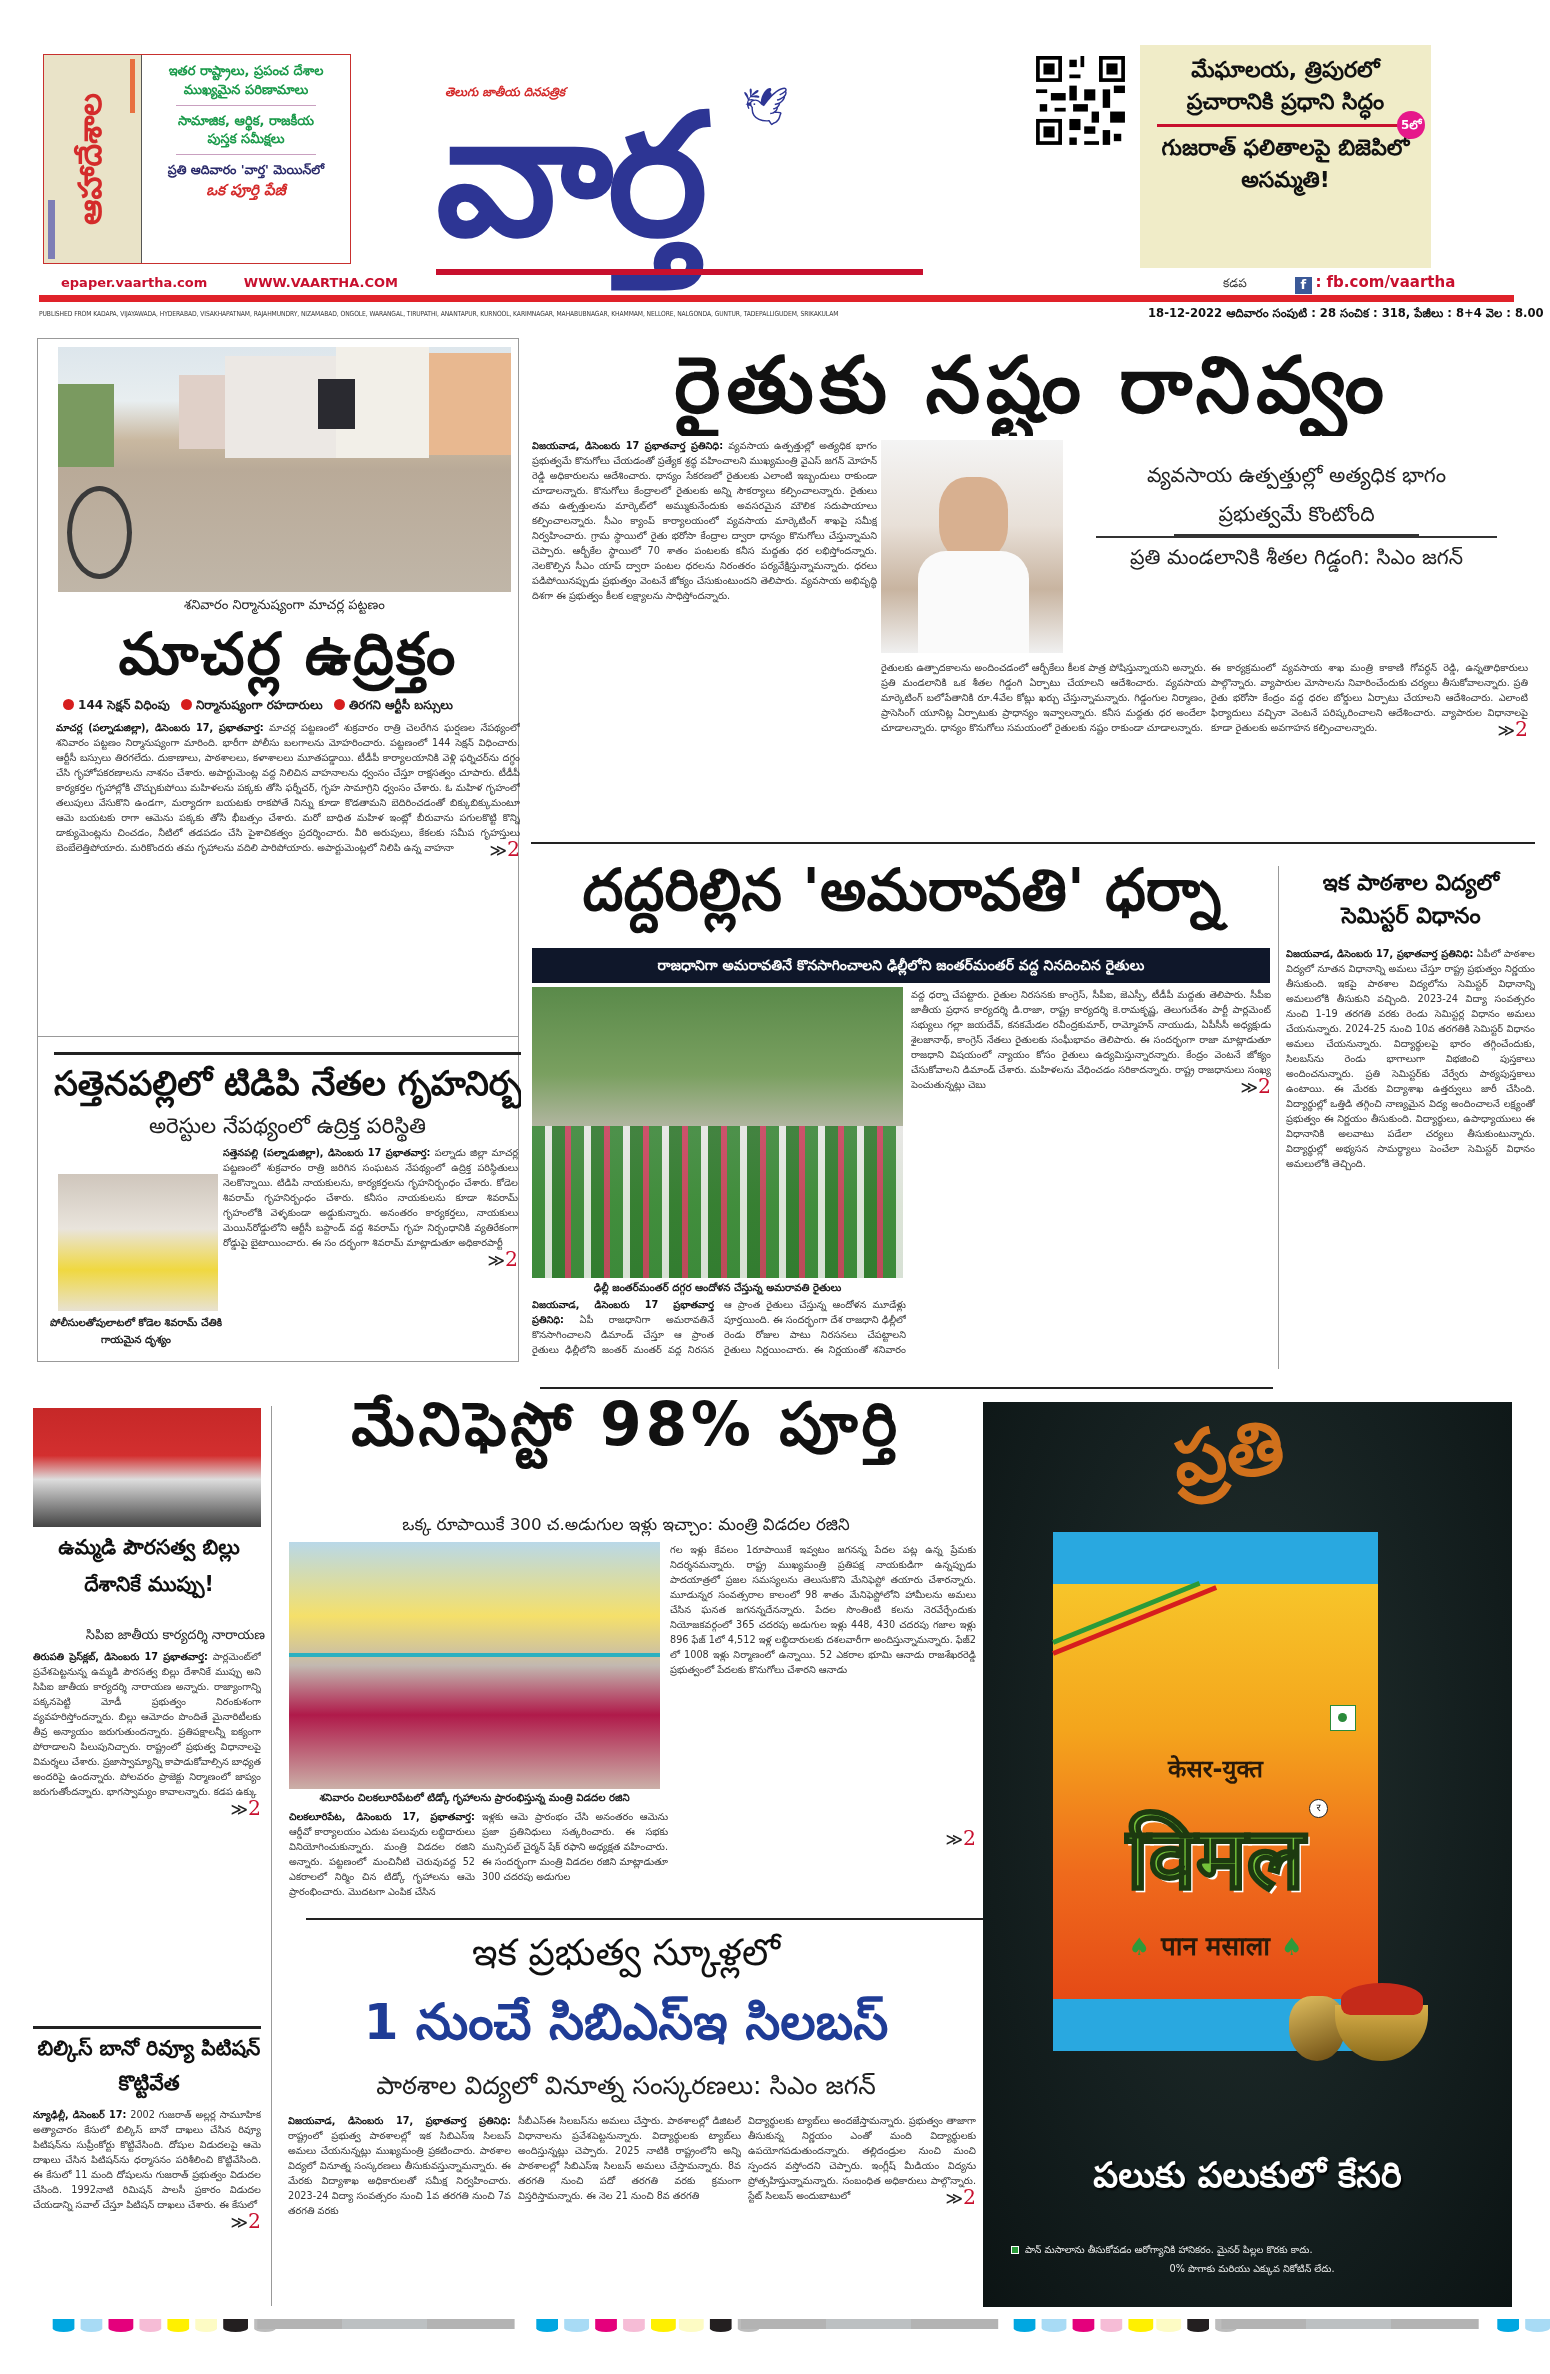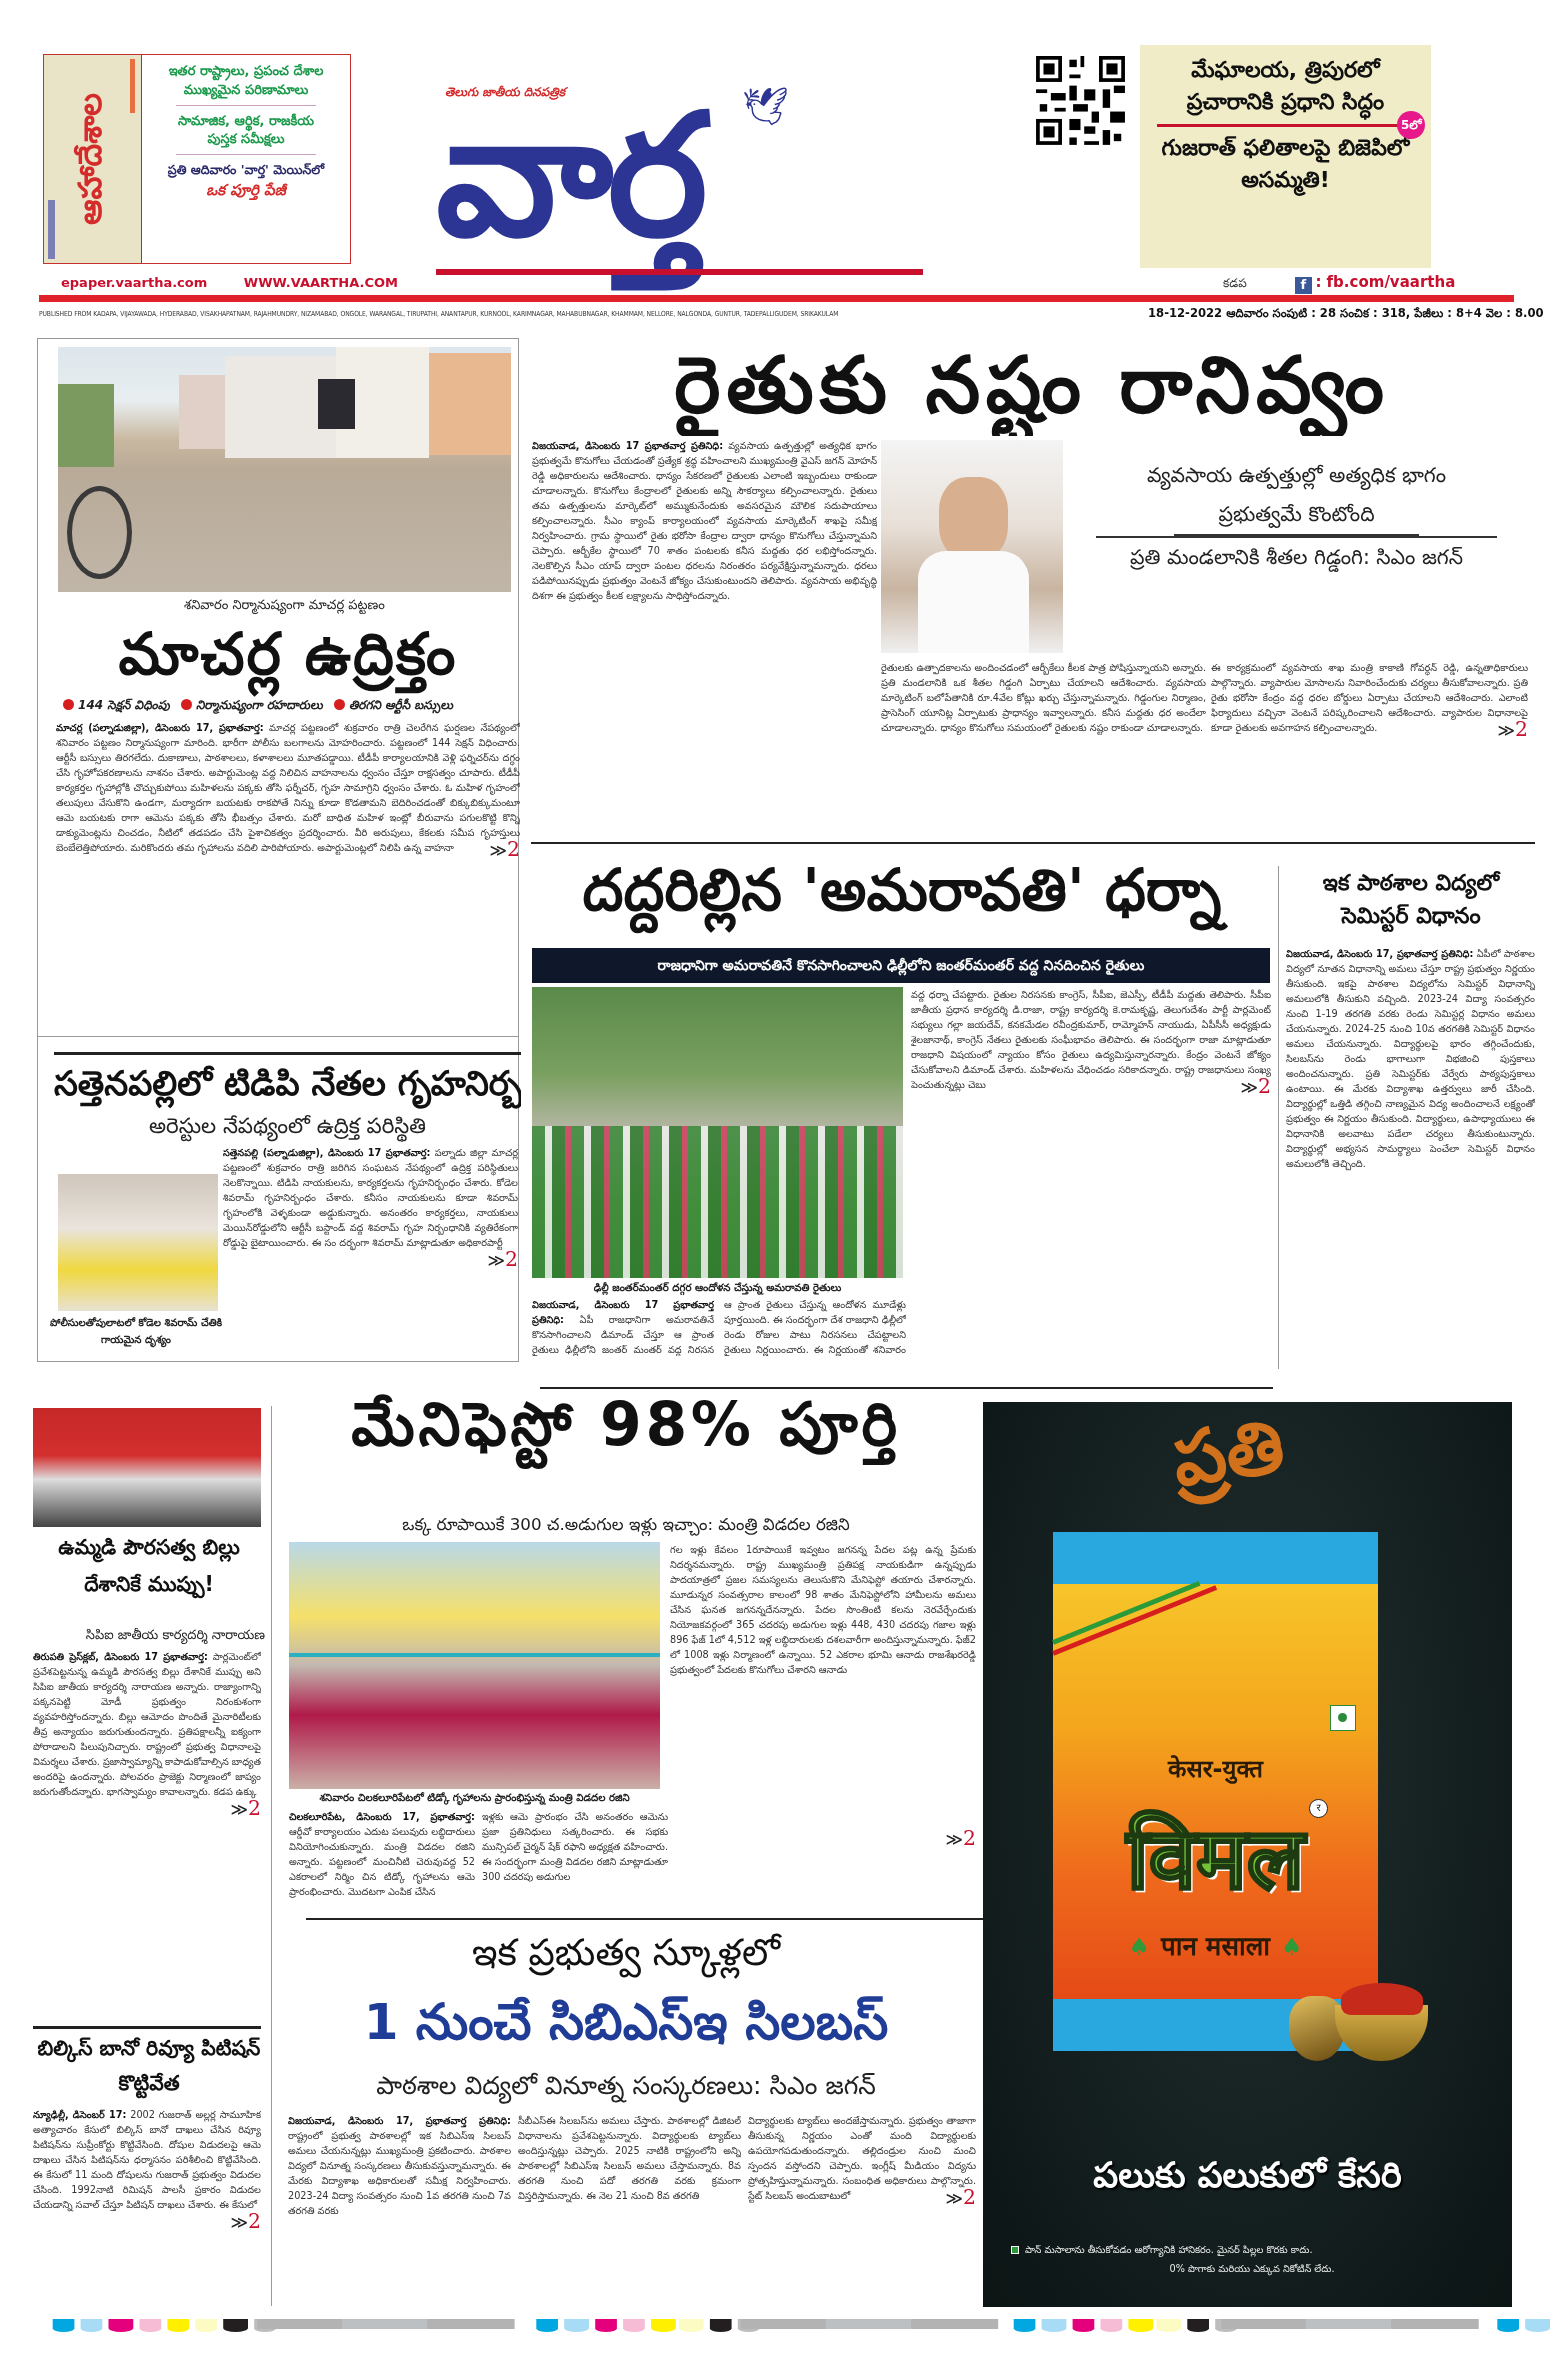--- a/index.html
+++ b/index.html
@@ -48,21 +48,21 @@
   #red-rule { left: 39px; top: 295px; width: 1475px; height: 7.4px; background: #e0222a; }
   #published { left: 39px; top: 310px; font-size: 7px; color: #333; letter-spacing: -0.1px; white-space: nowrap; transform: scaleX(0.86); transform-origin: left; }
   #issue { left: 1148px; top: 306px; font-size: 11.6px; font-weight: bold; color: #111; white-space: nowrap; }
 
   
   #macherla-box { left: 37px; top: 338px; width: 482px; height: 699px; border: 0.9px solid #999; }
   #macherla-photo { left: 58px; top: 347px; width: 453px; height: 245px; background: linear-gradient(180deg, #dde6ec 0%, #e8eef0 22%, #c9b8a0 38%, #b9aa98 50%, #c0b6a8 100%); }
   .bldg { position: absolute; }
   #macherla-caption { left: 58px; top: 597px; width: 453px; }
   #macherla-hl { left: 56px; top: 612px; width: 464px; font-size: 58px; line-height: 85px; letter-spacing: 1.9px; text-align: center; }
-  #macherla-bullets { left: 56px; top: 698px; width: 464px; font-size: 12px; font-weight: bold; color: #222; white-space: nowrap; font-style: italic; }
+  #macherla-bullets { left: 56px; top: 698px; width: 464px; font-size: 12px; font-weight: bold; color: #222; white-space: nowrap; }
   .dot { display: inline-block; width: 11px; height: 11px; border-radius: 50%; background: #d61e1e; margin: 0 3.7px 0 7.4px; vertical-align: -0.9px; }
   #macherla-body { left: 56px; top: 720px; width: 464px; height: 343px; }
 
   #satte-rule { left: 54px; top: 1052px; width: 467px; height: 2.8px; }
   #satte-hl { left: 54px; top: 1057px; width: 467px; font-size: 34px; line-height: 52px; text-align: center; }
   #satte-sub { left: 54px; top: 1109px; width: 467px; font-size: 21.3px; line-height: 33px; text-align: center; color: #222; font-weight: normal; }
   #satte-photo { left: 58px; top: 1174px; width: 160px; height: 137px; background: linear-gradient(180deg,#cfc6bc 0%, #e9e4dc 40%, #f0d840 70%, #e8e2d2 100%); }
   #satte-caption { left: 48px; top: 1315px; width: 176px; font-weight: bold; font-size: 10.2px; line-height: 16.7px; }
   #satte-body { left: 223px; top: 1145px; width: 295px; height: 208px; }
   #satte-box { left: 37px; top: 1035px; width: 482px; height: 327px; border: 0.9px solid #999; border-top: none; }

